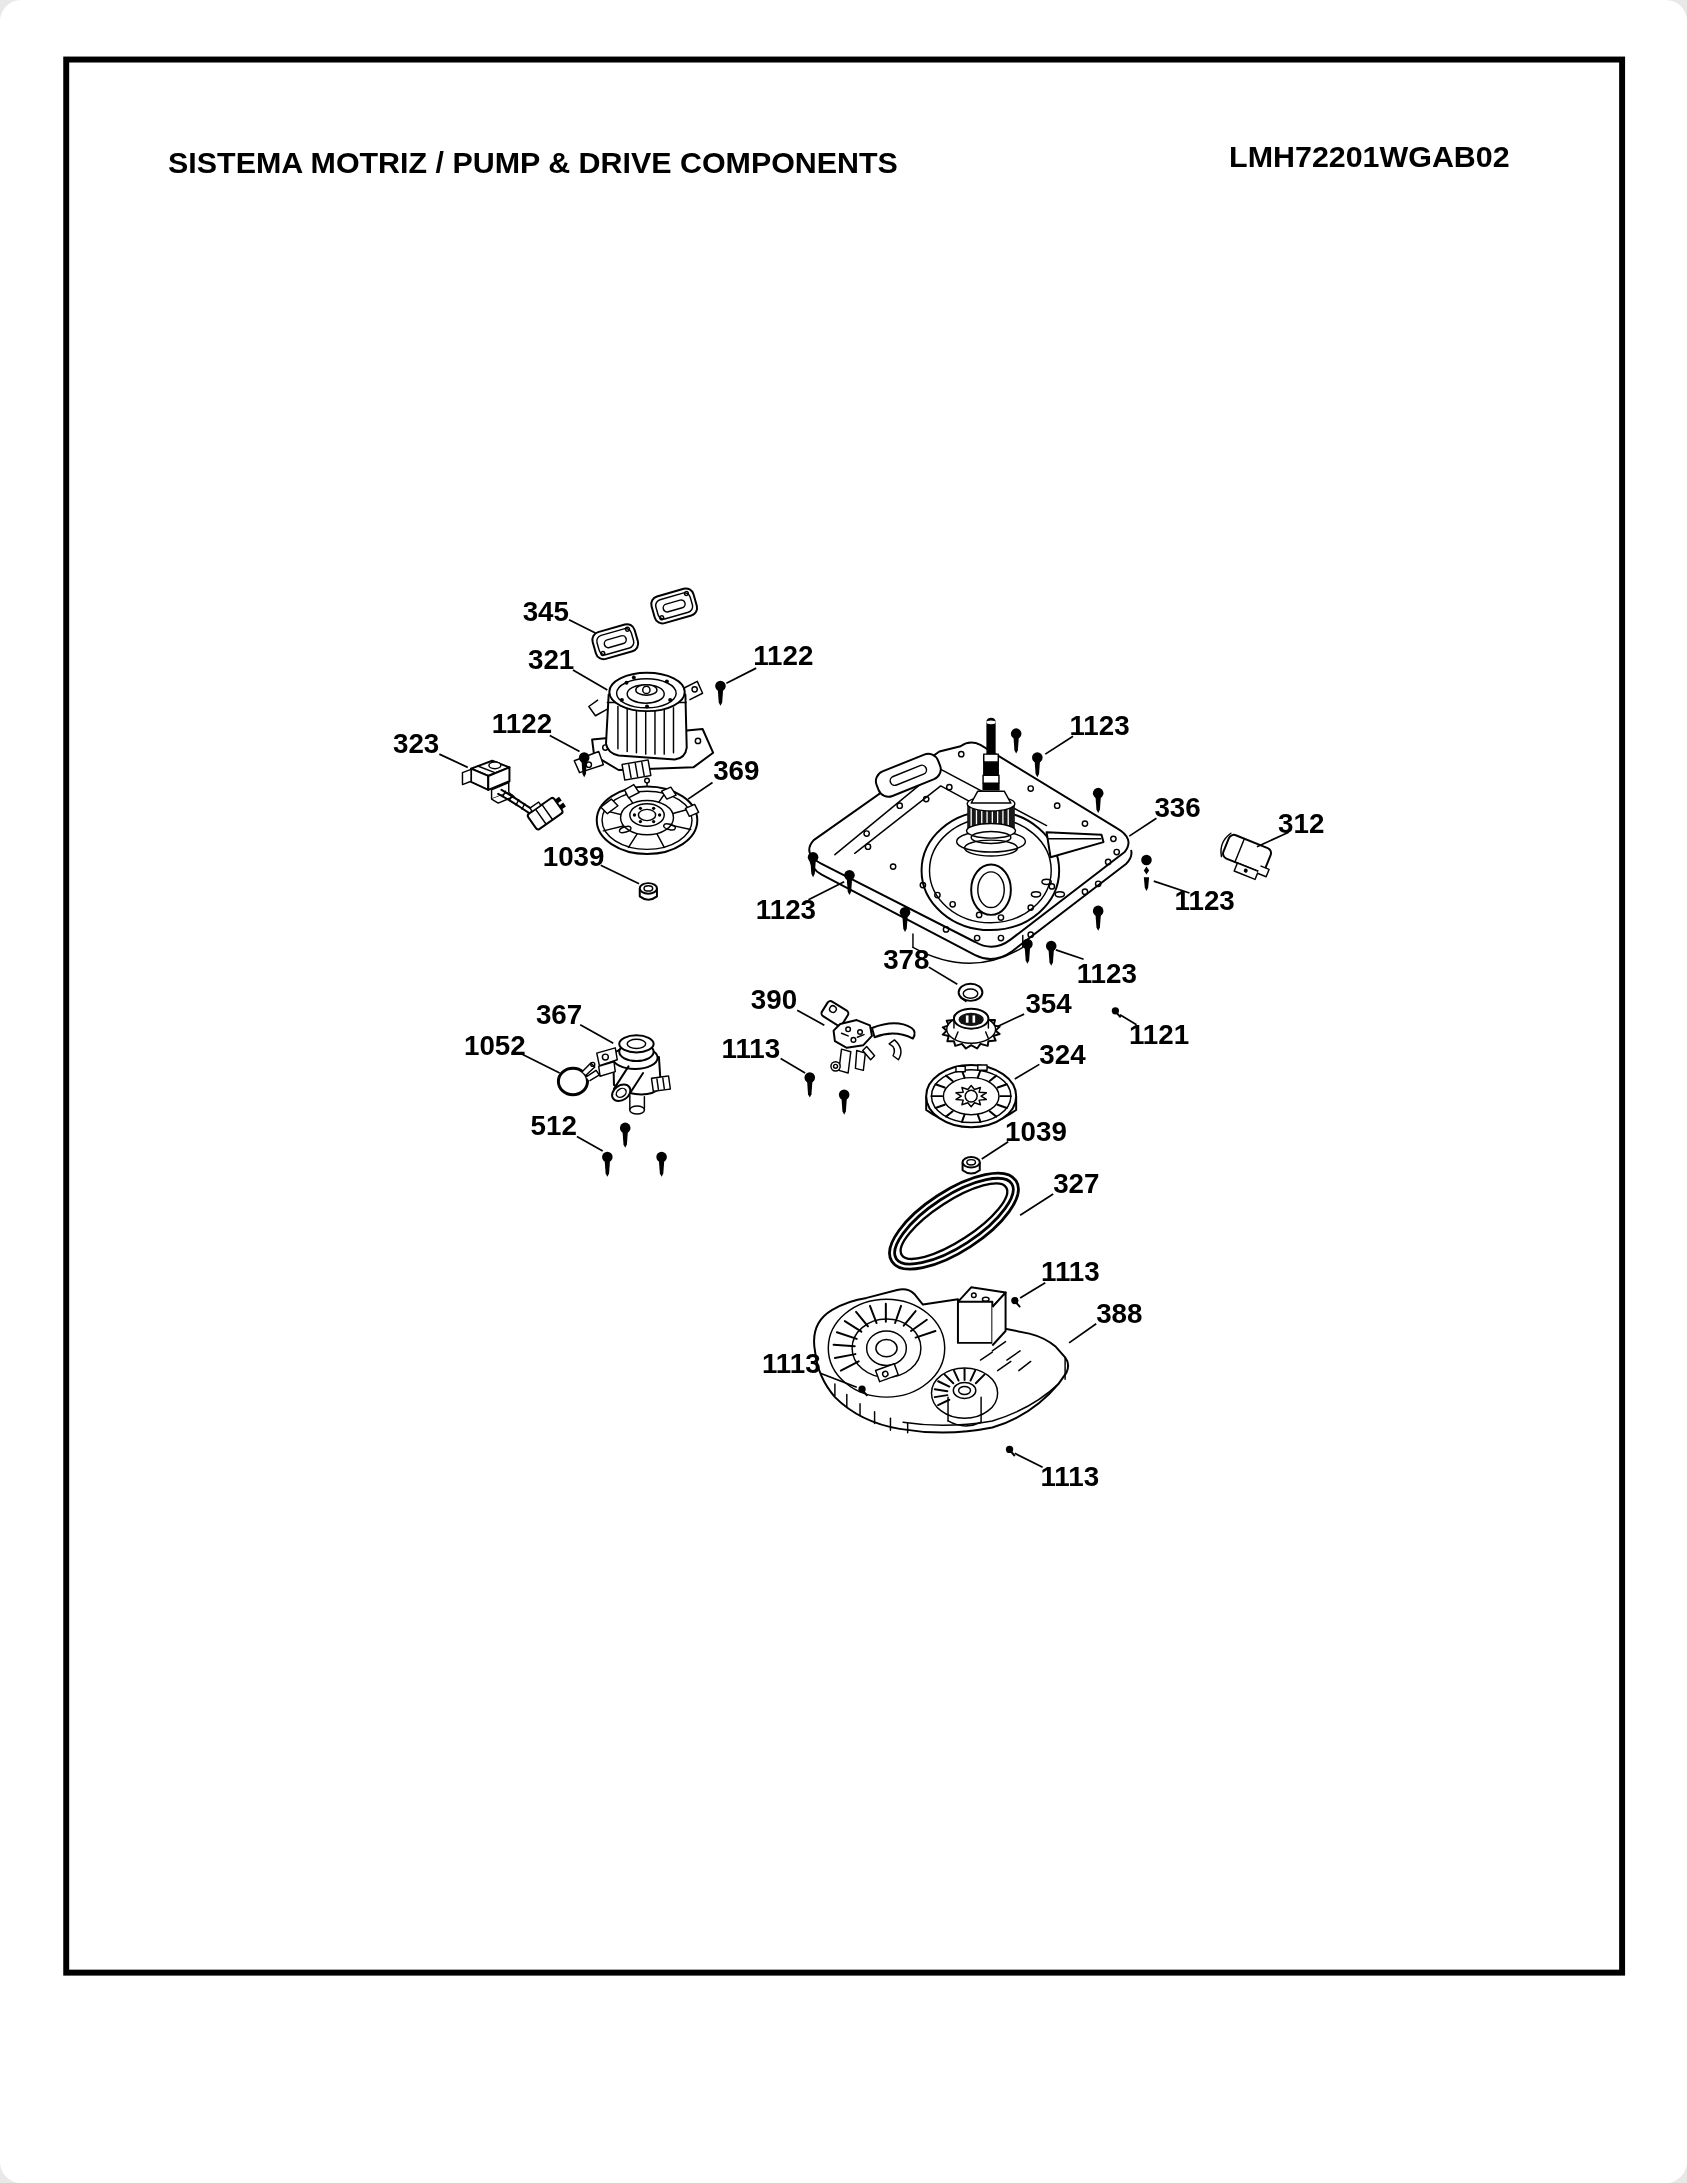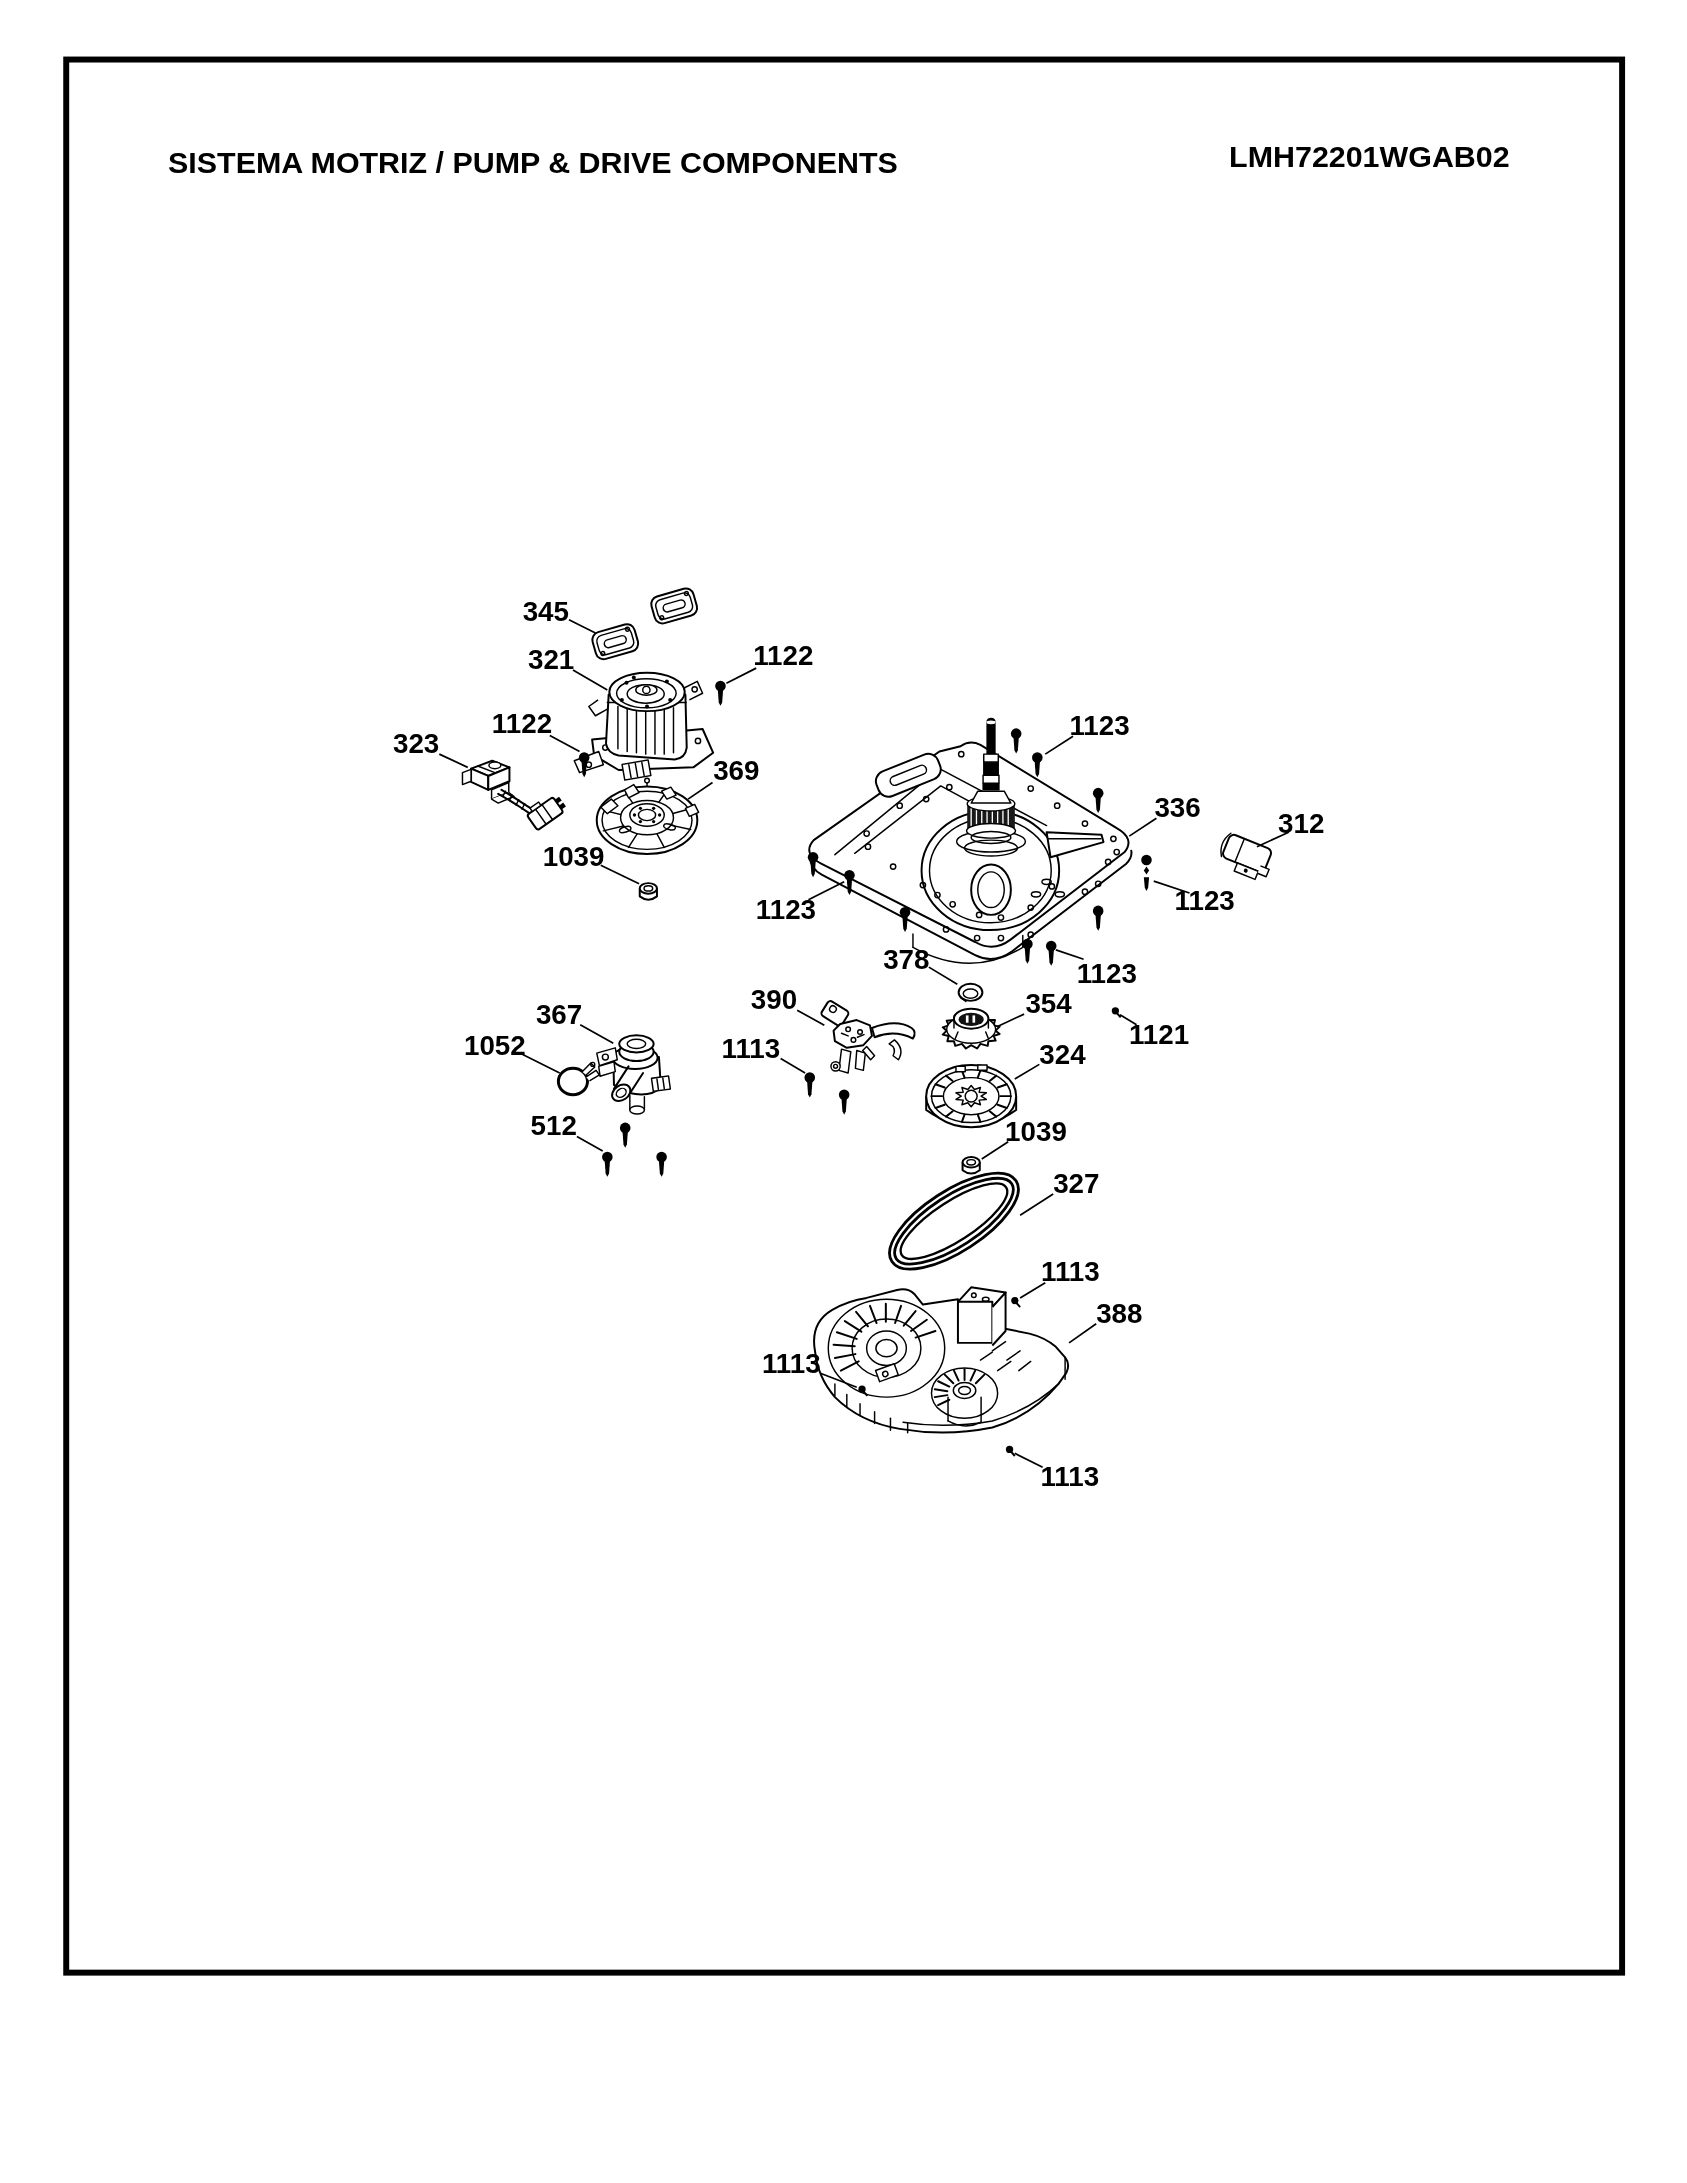--- a/index.html
+++ b/index.html
@@ -1,17 +1,17 @@
 <!DOCTYPE html>
 <html style="font-size:10.6px"><head>
 <meta charset="utf-8">
 <style>
   html,body{margin:0;padding:0;background:#e8e8e8;}
   .page{position:relative;width:1687px;height:2183px;background:#ffffff;
-        font-family:"Liberation Sans",sans-serif;}
+        font-family:"Liberation Sans",sans-serif;border-radius:21px;}
   svg{position:absolute;left:0;top:0;}
   
   .ln{fill:none;stroke:#000;stroke-width:3;stroke-linecap:round;stroke-linejoin:round;}
   .ln2{fill:none;stroke:#000;stroke-width:2.2;stroke-linecap:round;stroke-linejoin:round;}
   .fw{fill:#fff;stroke:#000;stroke-width:3;stroke-linejoin:round;}
   .fw2{fill:#fff;stroke:#000;stroke-width:2.2;stroke-linejoin:round;}
   .fb{fill:#000;stroke:none;}
   .leader{fill:none;stroke:#000;stroke-width:2.6;}
   .callout-text{font-size:42px;font-weight:700;fill:#000;text-anchor:middle;}
   .title-text{font-size:46px;font-weight:600;fill:#000;}

